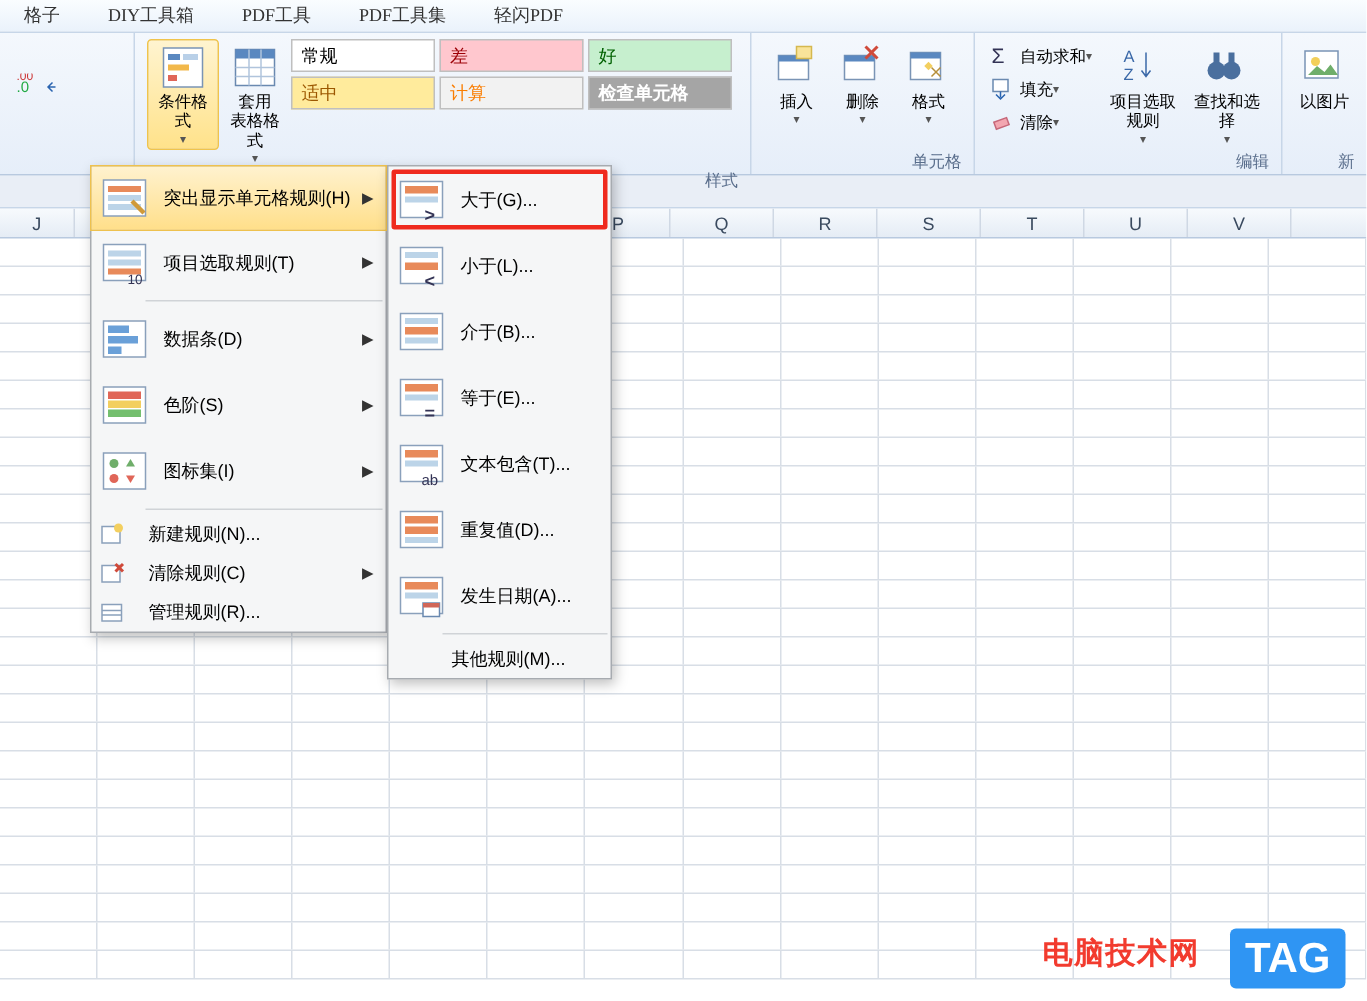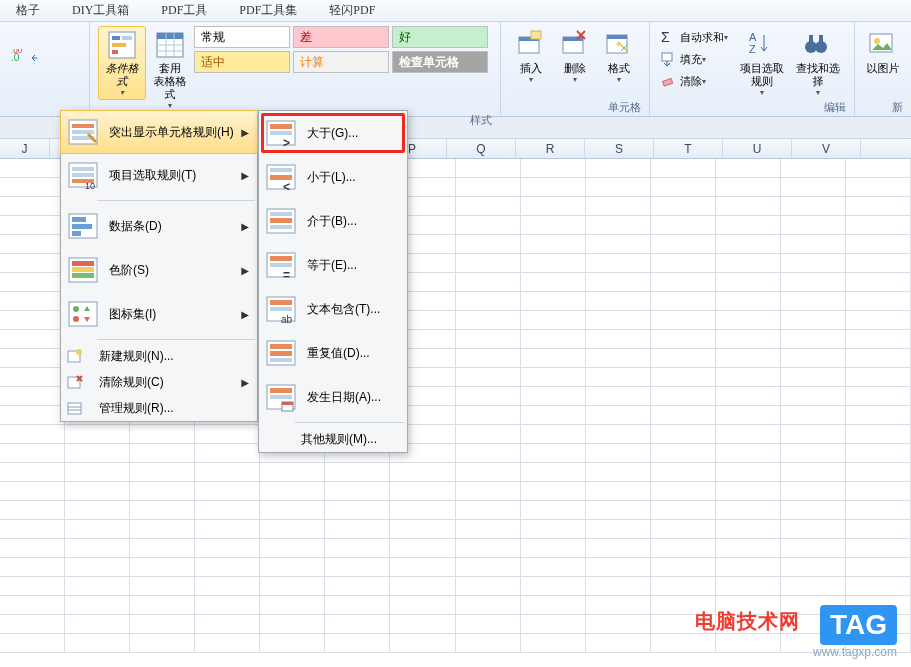--- a/index.html
+++ b/index.html
@@ -4,21 +4,21 @@
 <style>
 * { box-sizing: border-box; margin: 0; padding: 0; }
 body { font-family: "Microsoft YaHei", "SimSun", Arial, sans-serif; font-size: 12px; background: #fff; width: 911px; height: 667px; overflow: hidden; position: relative; }
 .menubar { height: 22px; display: flex; align-items: center; padding-left: 0; background: linear-gradient(#fafdff,#eaf2fb); border-bottom: 1px solid #c7d6e8; font-family: Liberation Serif, serif; }
 .menubar span { padding: 0 16px; color: #333; cursor: pointer; }
 .ribbon { height: 95px; background: linear-gradient(#f4f8fd,#e6eef9); border-bottom: 1px solid #b8c9df; display: flex; position: relative; }
 .ribbon-group { border-right: 1px solid #c7d6e8; padding: 4px 8px 2px 8px; display: flex; flex-direction: column; justify-content: space-between; }
 .rg-body { display: flex; flex: 1; align-items: flex-start; }
 .rg-label { text-align: right; font-size: 11px; color: #5a6e8c; height: 14px; }
 .bigbtn { display: flex; flex-direction: column; align-items: center; justify-content: flex-start; width: 48px; padding: 2px 2px; border: 1px solid transparent; border-radius: 3px; cursor: pointer; }
-.bigbtn:hover, .bigbtn.active { background: linear-gradient(#fff4d0,#ffe28a); border-color: #f0c44c; font-style: italic; }
+.bigbtn:hover, .bigbtn.active { background: linear-gradient(#fff4d0,#ffe28a); border-color: #f0c44c; }
 .bigbtn .icon { width: 32px; height: 32px; margin-bottom: 1px; }
 .bigbtn .lbl { font-size: 11px; line-height: 13px; text-align: center; }
 .dropdown-arrow { font-size: 8px; color: #555; }
 .styles-grid { display: grid; grid-template-columns: 96px 96px 96px; grid-template-rows: 22px 22px; gap: 3px 3px; margin-right: 4px; }
 .style-cell { border: 1px solid #bfbfbf; font-size: 12px; display: flex; align-items: center; padding-left: 6px; }
 .s-normal { background:#fff; color:#000; }
 .s-bad { background:#ffc7ce; color:#9c0006; }
 .s-good { background:#c6efce; color:#006100; }
 .s-neutral { background:#ffeb9c; color:#9c5700; }
 .s-calc { background:#f2f2f2; color:#fa7d00; }
@@ -861,14 +861,13 @@
   <div class="ctx-sep"></div>
   <div class="ctx-item small" style="padding-left:42px">
     <span>其他规则(M)...</span>
   </div>
 </div>
 
 <div class="highlight-box"></div>
 
 <div class="watermark">
   <div><span class="red">电脑技术网</span><span class="tag">TAG</span></div>
-  <div class="url">www.tagxp.com</div>
 </div>
 
 </body></html>

